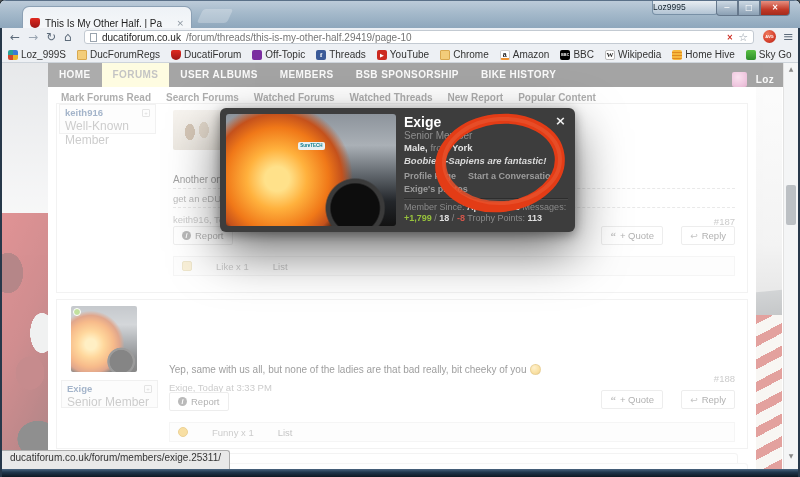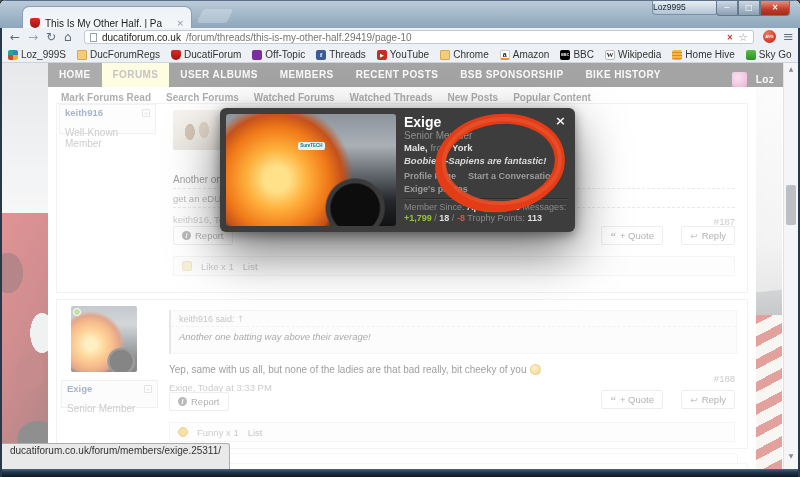--- a/index.html
+++ b/index.html
@@ -96,21 +96,21 @@
   .content{position:absolute;left:46px;top:42px;width:708px;bottom:0;background:#fff}
   .card{position:absolute;left:8px;right:8px;border:1px solid #e6e6e6;background:#fff}
   .post1{top:-2px;height:190px}
   .post2{top:194px;height:150px}
 
   .userbox{position:absolute;width:97px;border:1px solid #e3e3e3;background:#fbfbfb;padding:2px 5px}
   .ub-row{display:flex;align-items:center}
   .ub-name{font-size:9.5px;font-weight:bold;color:#4a6b96;flex:1}
   .plusbox{width:8px;height:8px;border:1px solid #c9c9c9;border-radius:1px;color:#b5b5b5;
     font-size:6px;line-height:7px;text-align:center;flex:none}
-  .ub-title{font-size:10px;color:#9a9a9a;margin-top:9px}
+  .ub-title{font-size:12px;color:#9a9a9a;margin-top:1px}
   .ub1{left:2px;top:0;height:30px}
   .ub2{left:4px;top:80px;height:28px}
 
   .attached-img{position:absolute;left:116px;top:6px;width:56px;height:40px;border-radius:2px;
     background:
       radial-gradient(10px 16px at 30% 55%,#a98d6e 0 50%,transparent 51%),
       radial-gradient(10px 16px at 55% 50%,#c3b096 0 50%,transparent 51%),
       linear-gradient(#efe9e0,#d9d0c2)}
   .p1-body{position:absolute;left:116px;top:70px;font-size:10px;color:#444}
   .dash{position:absolute;left:116px;right:12px;border-top:1px dashed #d5d5d5}
@@ -122,21 +122,21 @@
   .btn{position:absolute;display:flex;align-items:center;gap:4px;border:1px solid #ddd;background:#fff;
     border-radius:2px;font-size:9.5px;color:#666;padding:3px 8px;white-space:nowrap}
   .rep-ic{width:9px;height:9px;border-radius:50%;background:#777;color:#fff;font-size:7px;line-height:9px;
     text-align:center;font-weight:bold;font-style:italic;flex:none}
   .q-ic{font-family:"Liberation Serif",serif;font-weight:bold;font-size:11px;line-height:6px;color:#8a8a8a}
   .r-ic{font-size:9px;color:#8a8a8a}
   .report1{left:116px;top:122px}
   .quote1{right:84px;top:122px}
   .reply1{right:12px;top:122px}
   .reactbar{position:absolute;left:116px;right:12px;height:20px;border:1px solid #ededed;background:#fdfdfd;
-    display:flex;align-items:center;gap:9px;padding:0 8px;font-size:9.5px;color:#999}
+    display:flex;align-items:center;gap:24px;padding:0 8px;font-size:9.5px;color:#999}
   .bar1{top:152px}
   .like-ic{width:10px;height:10px;background:#f5e3b3;border:1px solid #decf9a;border-radius:2px;flex:none}
   .list-link{color:#8a8a8a}
 
   .avatar2{position:absolute;left:14px;top:6px;width:66px;height:66px;border-radius:2px}
   .car-art{background:
       radial-gradient(circle at 76% 84%,#0d0d0d 0 15%,#3a3a3a 16% 18%,transparent 19%),
       radial-gradient(circle at 30% 58%,#ffe18a 0 9%,#ffb13d 22%,#f07818 38%,#c4511c 48%,transparent 56%),
       linear-gradient(180deg,#8d949c 0%,#aab0b6 28%,#5f656b 55%,#23262a 78%,#121212 100%)}
   .online-dot{position:absolute;left:2px;top:2px;width:8px;height:8px;border-radius:50%;
@@ -182,21 +182,21 @@
   .mc-photos{margin-top:3px;font-size:9px;font-weight:bold;color:#9c9c9c}
   .mc-div{margin-top:4px;border-top:1px solid #2d2d2d;box-shadow:0 1px 0 rgba(255,255,255,.07)}
   .mc-stats{margin-top:3px;font-size:9px;color:#8a8a8a;line-height:10px;white-space:nowrap;overflow:hidden}
   .mc-stats2{margin-top:1px;font-size:9px;color:#8a8a8a;line-height:10px;white-space:nowrap;overflow:hidden}
   .mc-v{color:#e0e0e0;font-weight:bold}
   .mc-pos{color:#97c23c;font-weight:bold}
   .mc-neg{color:#d2554a;font-weight:bold}
 
   .annotation{position:absolute;left:428px;top:110px;z-index:60}
 
-  .status-tip{position:absolute;left:2px;bottom:8px;height:26px;background:#e9e9e9;border:1px solid #adadad;
+  .status-tip{position:absolute;left:2px;bottom:8px;height:19px;background:#e9e9e9;border:1px solid #adadad;
     border-left:none;border-bottom:none;border-top-right-radius:3px;font-size:10px;color:#333;
     line-height:14px;padding:0 8px;z-index:70;white-space:nowrap}
   .bottom-strip{position:absolute;left:0;bottom:0;width:800px;height:8px;
     background:linear-gradient(#4a6580,#21374d 40%,#0e1823);z-index:65}
   .side-b{position:absolute;top:28px;bottom:0;width:2px;background:#27384a;z-index:80}
   .sb-l{left:0}.sb-r{right:0}
 </style>
 </head>
 <body>
 
@@ -294,37 +294,36 @@
       <div class="bg-right">
         <div class="roof"></div>
         <div class="curb"></div>
       </div>
 
       <div class="forum-nav">
         <span class="ftab home">HOME</span>
         <span class="ftab active">FORUMS</span>
         <span class="ftab">USER ALBUMS</span>
         <span class="ftab">MEMBERS</span>
-        <span class="ftab">RECENT POSTS</span>
         <span class="ftab">BSB SPONSORSHIP</span>
         <span class="ftab">BIKE HISTORY</span>
         <span class="nav-right">
           <span class="nav-avatar"></span>
           <span class="nav-user">Loz</span>
           <span class="nav-glyph glyph">✉</span>
           <span class="nav-glyph glyph">⚑</span>
         </span>
       </div>
 
       <div class="forum-subnav">
         <span>Mark Forums Read</span>
         <span>Search Forums</span>
         <span>Watched Forums</span>
         <span>Watched Threads</span>
-        <span>New Posts</span>
+        <span>New Report</span>
         <span>Popular Content</span>
       </div>
 
       <div class="content">
 
         <article class="card post1">
           <div class="userbox ub1">
             <div class="ub-row">
               <span class="ub-name">keith916</span>
               <span class="plusbox">+</span>
@@ -361,27 +360,20 @@
           <div class="avatar2 car-art">
             <span class="online-dot"></span>
           </div>
           <div class="userbox ub2">
             <div class="ub-row">
               <span class="ub-name">Exige</span>
               <span class="plusbox">+</span>
             </div>
             <div class="ub-title">Senior Member</div>
           </div>
-          <div class="quote-block">
-            <div class="q-head">
-              <span>keith916 said:</span>
-              <span class="q-arrow glyph">↑</span>
-            </div>
-            <div class="q-text">Another one batting way above their average!</div>
-          </div>
           <div class="p2-body">
             <span>Yep, same with us all, but none of the ladies are that bad really, bit cheeky of you</span>
             <span class="emoji"></span>
           </div>
           <div class="post-num n2">#188</div>
           <div class="p2-ts">Exige, Today at 3:33 PM</div>
           <button class="btn report2">
             <span class="rep-ic">i</span>
             <span>Report</span>
           </button>

